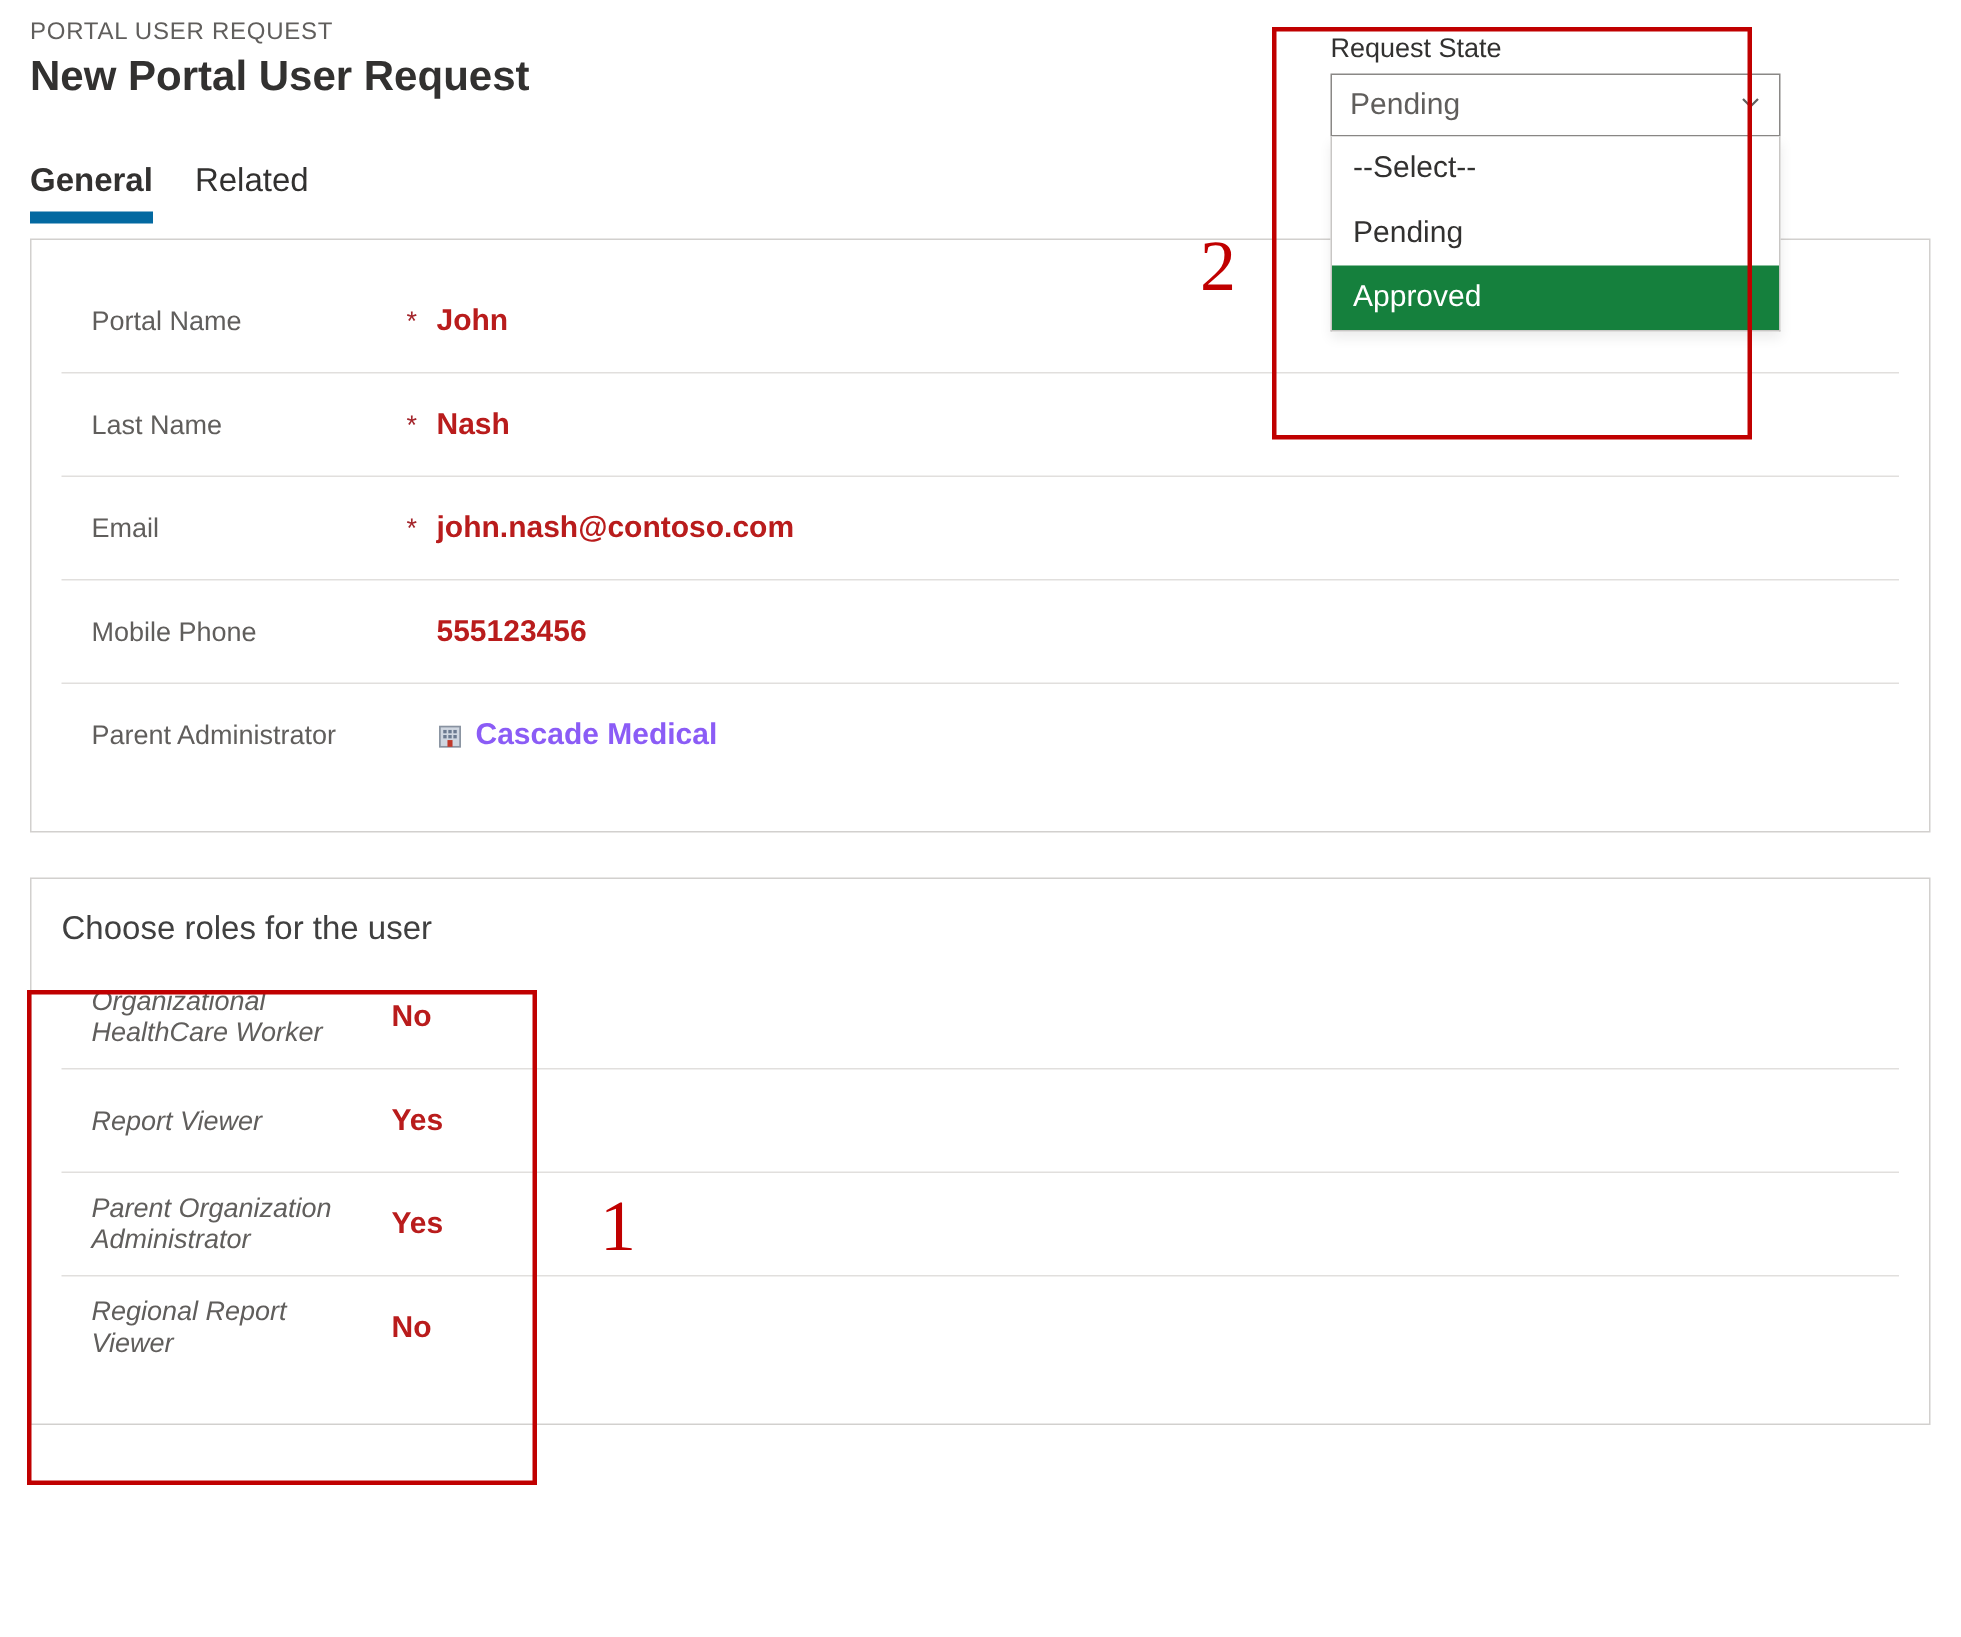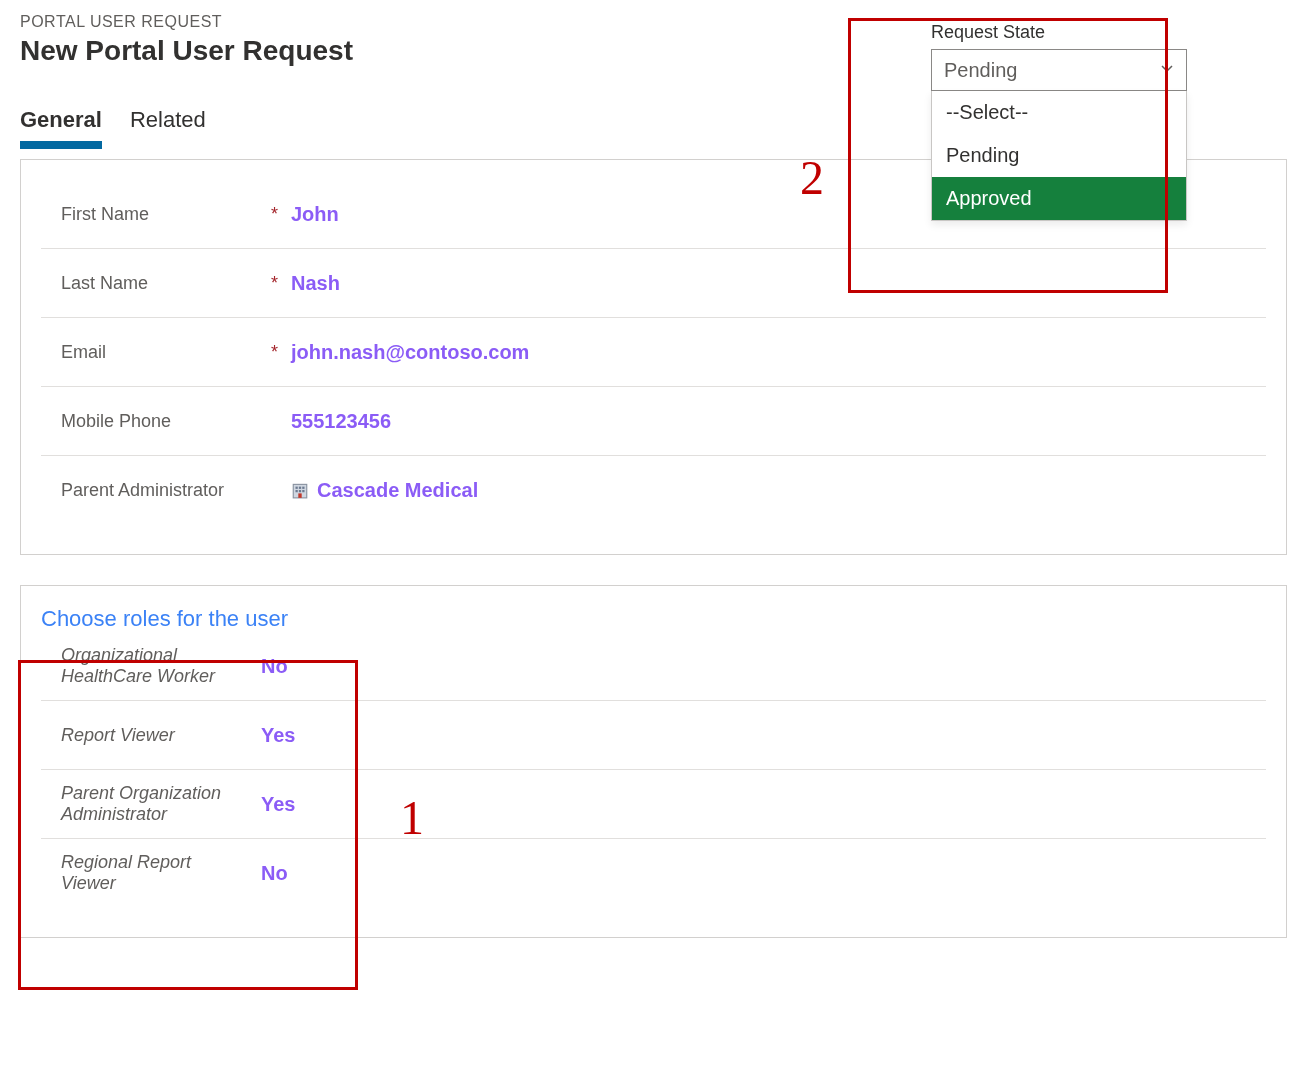--- a/index.html
+++ b/index.html
@@ -47,21 +47,22 @@
   
   .panel {
     border: 1px solid #d2d0ce;
     background: #fff;
     padding: 20px 20px 30px 20px;
     margin-bottom: 30px;
     box-sizing: border-box;
   }
   .section-title {
     font-size: 22px;
-    color: #3b82f6;
+    color: #404040;
+    margin-bottom: 12px;
     font-weight: 400;
   }
   .field-row {
     display: flex;
     align-items: center;
     min-height: 68px;
     border-bottom: 1px solid #e1dfdd;
     padding: 0 0 0 20px;
   }
   .field-row:last-child {
@@ -78,21 +79,21 @@
   }
   .req-mark {
     width: 20px;
     color: #a4262c;
     font-size: 18px;
     text-align: left;
   }
   .field-value {
     font-size: 20px;
     font-weight: 600;
-    color: #8b5cf6;
+    color: #b91c1c;
   }
   .field-value.link {
     color: #8b5cf6;
     cursor: pointer;
     display: inline-flex;
     align-items: center;
     gap: 8px;
   }
   .org-icon {
     display: inline-block;
@@ -104,21 +105,21 @@
     padding-left: 20px;
   }
   .roles .field-value {
     font-size: 20px;
   }
   
   .state-box {
     position: absolute;
     top: 22px;
     right: 120px;
-    width: 256px;
+    width: 300px;
   }
   .state-label {
     font-size: 18px;
     color: #323130;
     margin-bottom: 6px;
   }
   .state-select {
     border: 1px solid #8a8886;
     height: 40px;
     display: flex;
@@ -172,21 +173,21 @@
   <div class="entity-label">PORTAL USER REQUEST</div>
   <div class="page-title">New Portal User Request</div>
 
   <div class="tabbar">
     <div class="tab active">General</div>
     <div class="tab">Related</div>
   </div>
 
   <div class="panel">
     <div class="field-row">
-      <div class="field-label">First Name</div>
+      <div class="field-label">Portal Name</div>
       <div class="req-mark">*</div>
       <div class="field-value">John</div>
     </div>
     <div class="field-row">
       <div class="field-label">Last Name</div>
       <div class="req-mark">*</div>
       <div class="field-value">Nash</div>
     </div>
     <div class="field-row">
       <div class="field-label">Email</div>

